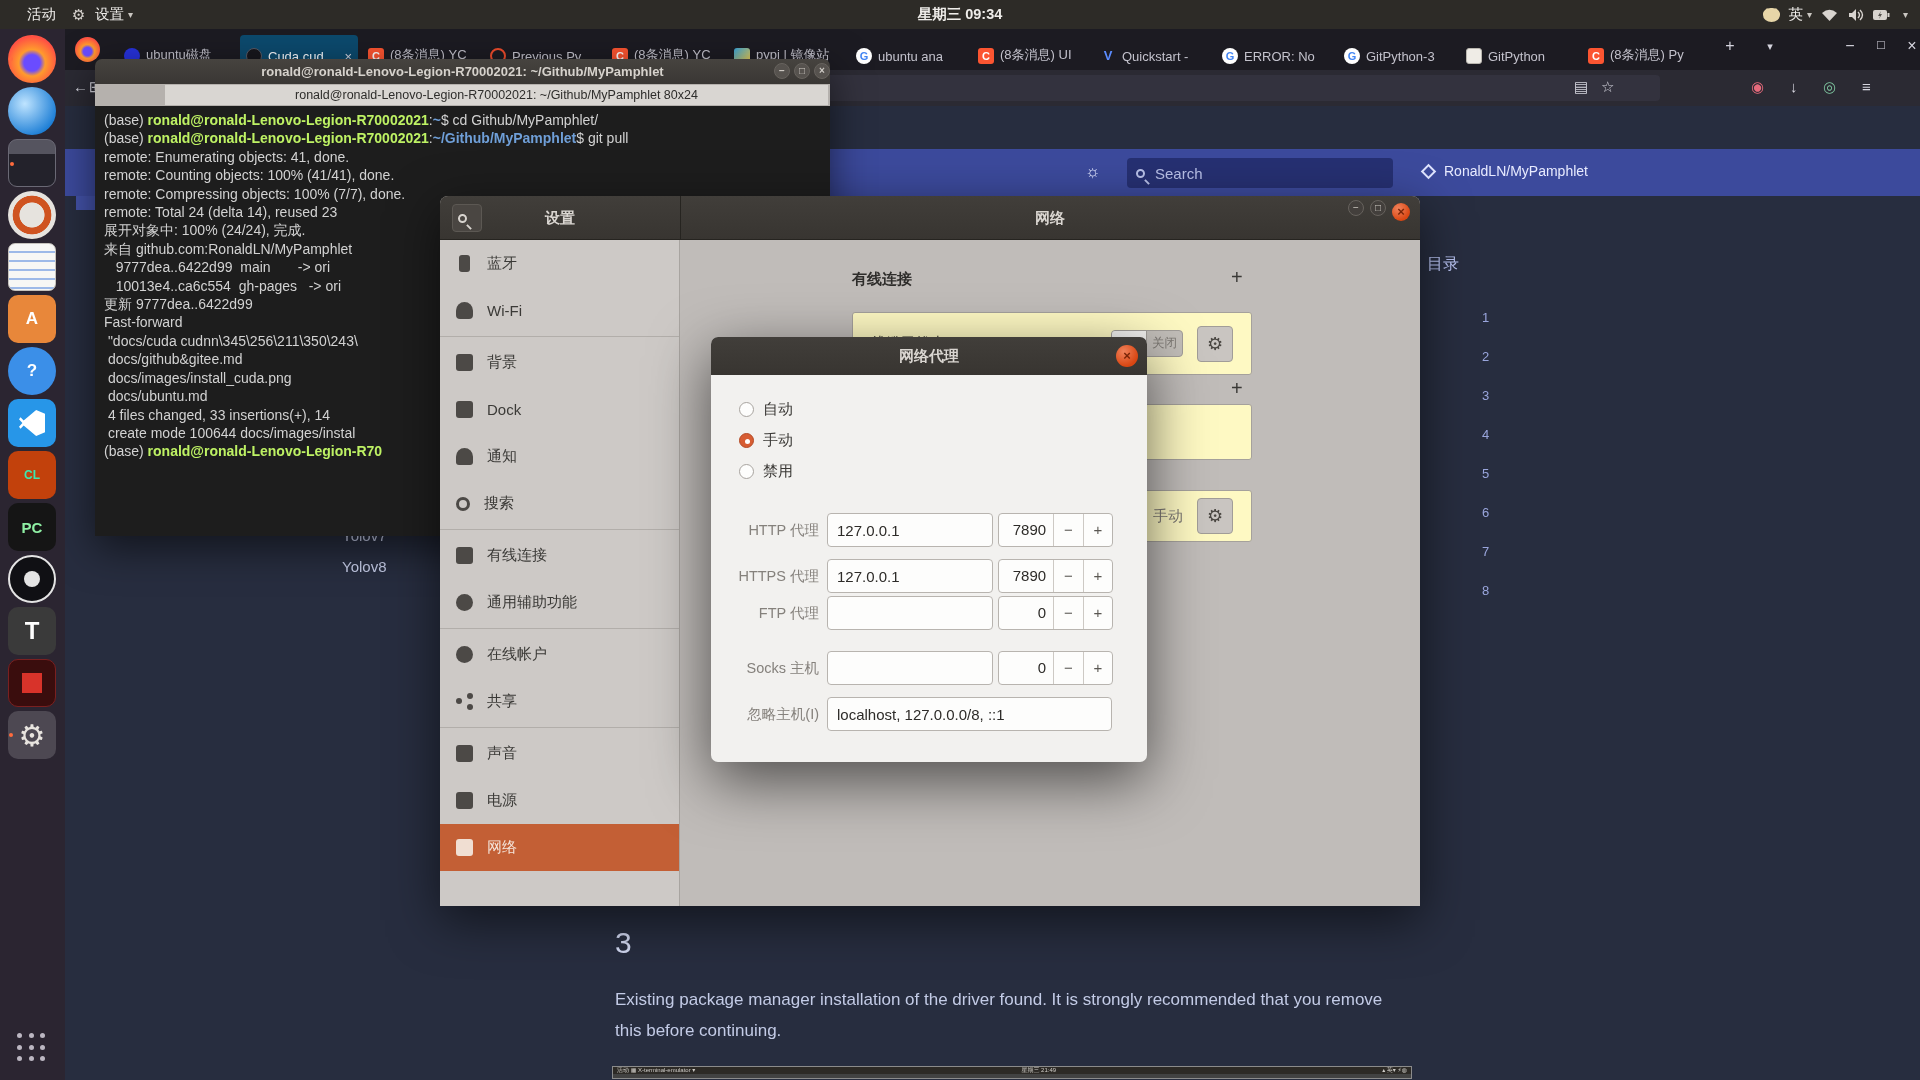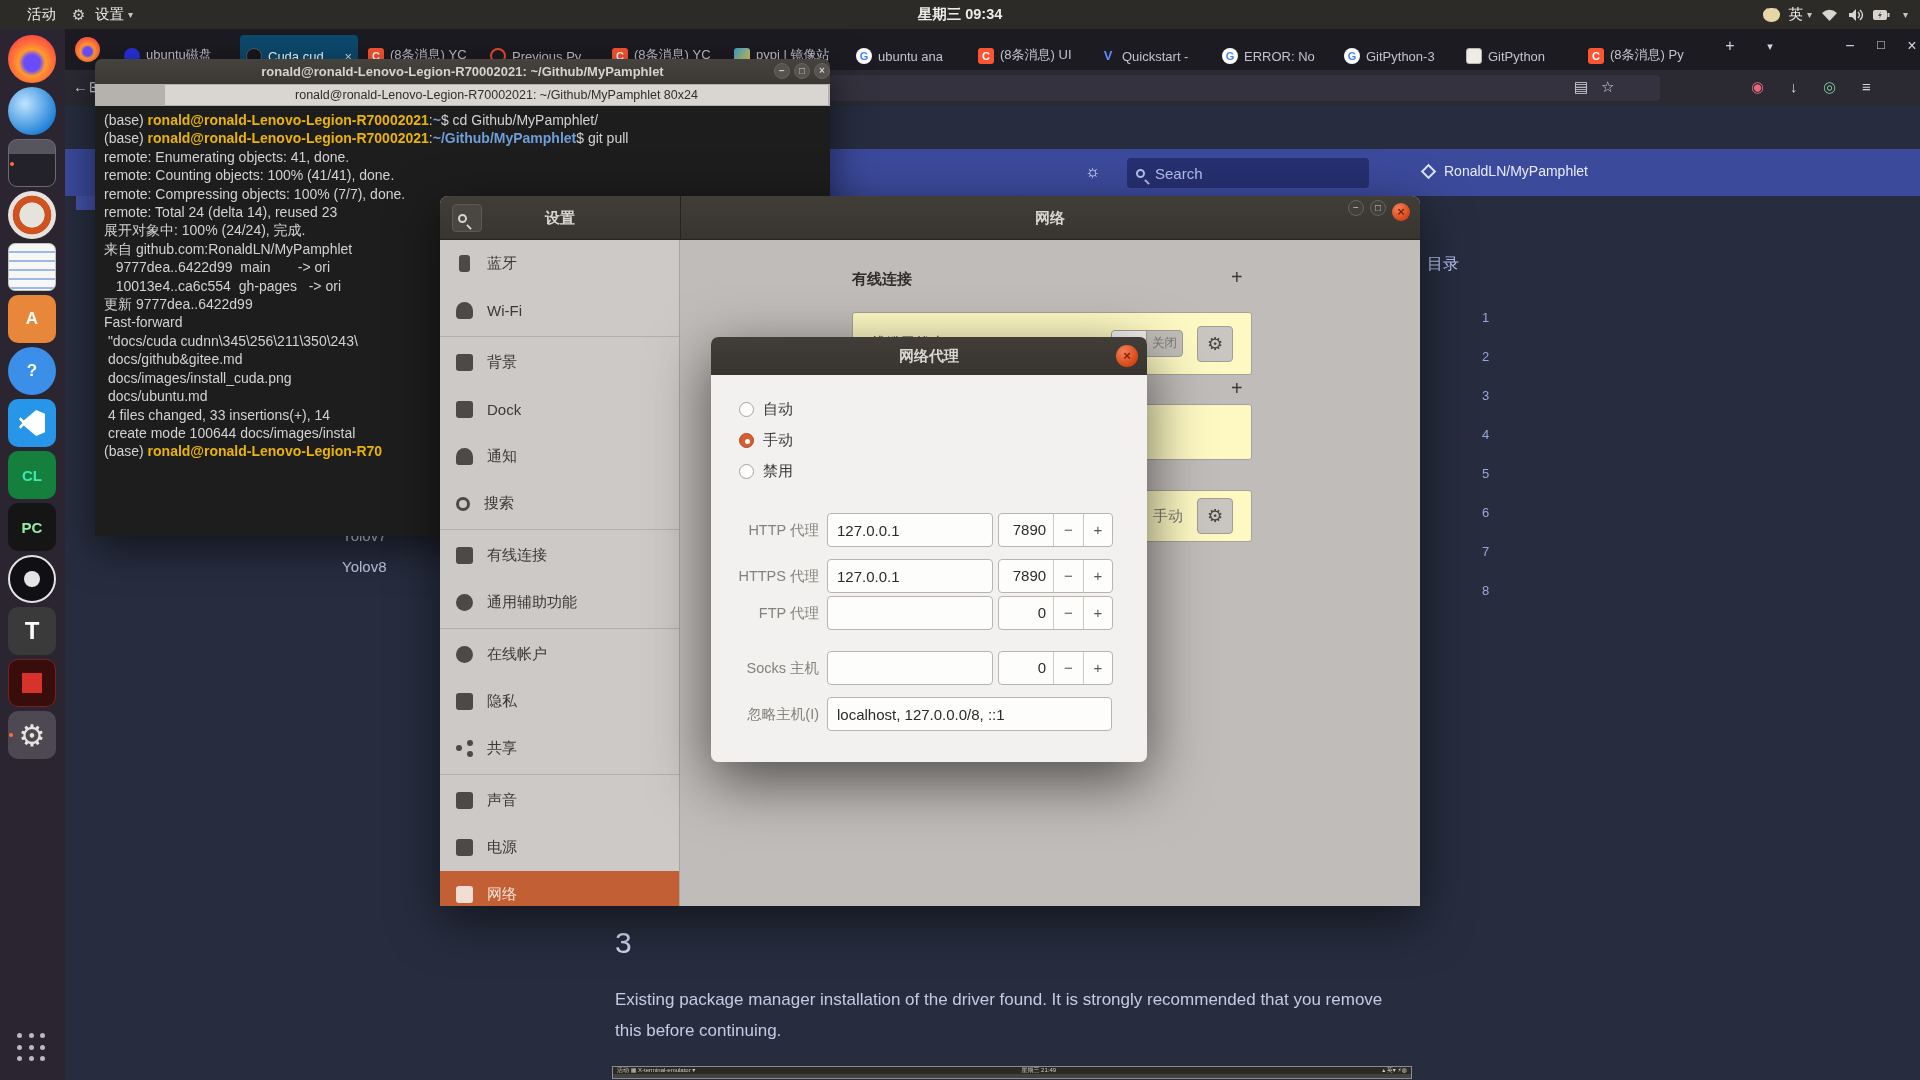--- a/index.html
+++ b/index.html
@@ -19,21 +19,21 @@
 .di-dot{position:absolute;left:1px;top:22px;width:4px;height:4px;border-radius:50%;background:#ff6b3d}
 .di-firefox{border-radius:50%;background:radial-gradient(circle at 50% 58%,#6a4cff 0 22%,#ff9b2d 36%,#ff4e45 72%,#ffc63f)}
 .di-blue-messenger{border-radius:50%;background:radial-gradient(circle at 35% 35%,#bfe4ff,#1e7fd6 75%)}
 .di-terminal-app{background:linear-gradient(#55545f 0 30%,#23222b 30%);border:1px solid #6a6975;border-radius:9px}
 .di-music-app{border-radius:50%;background:radial-gradient(circle,#e6e3de 0 36%,#cf5320 38% 56%,#e6e3de 58%)}
 .di-text-editor{background:repeating-linear-gradient(#f7f7f5 0 7px,#9db9e8 7px 9px);border:1px solid #c6c3bd;border-radius:7px}
 .di-ubuntu-software{background:#e8873a;color:#fff}
 .di-help{border-radius:50%;background:#3b8fe8}
 .di-vscode{background:#2796e8}
 .di-vscode i{width:26px;height:26px;background:#fff;clip-path:polygon(66% 0,100% 14%,100% 86%,66% 100%,18% 60%,6% 72%,0 64%,13% 50%,0 36%,6% 28%,18% 40%)}
-.di-clion{background:#15803d;color:#3be8b0;font-size:15px}
+.di-clion{background:#c2410c;color:#3be8b0;font-size:12px}
 .di-pycharm{background:#151515;color:#8ff0a4;font-size:15px}
 .di-obs{border-radius:50%;background:#101014;border:2px solid #e4e4e4}
 .di-obs i{width:16px;height:16px;border-radius:50%;background:#e4e4e4}
 .di-typora{background:#3a3a3a;font-family:"Liberation Serif",serif;font-size:24px}
 .di-red-app{background:#3a0d0d;border:1px solid #7a2020}
 .di-red-app i{width:20px;height:20px;background:#d8332a}
 .di-settings-app{background:rgba(255,255,255,.16)}
 .di-settings-app span{font-size:30px;color:#e8e4df;font-weight:normal}
 #showapps{position:absolute;left:14px;top:1001px;width:36px;height:36px;display:grid;grid-template-columns:repeat(3,1fr);gap:5px;padding:3px}
 #showapps i{width:5px;height:5px;border-radius:50%;background:#bcb7c2}
@@ -57,41 +57,41 @@
 .fv-package{background:#efece6;border:1px solid #b9b6af}
 .tbtn{position:absolute;top:8px;color:#d5d4de;font-size:16px;width:26px;text-align:center}
 #toolbar{position:absolute;left:0;top:41px;width:100%;height:36px;background:#2b2a33;color:#d5d5de}
 #toolbar .ti{position:absolute;top:8px;font-size:15px}
 #urlbar{position:absolute;left:100px;top:5px;width:1495px;height:26px;background:#33323e;border-radius:4px}
 
 #page{position:absolute;left:0;top:77px;width:100%;height:974px;background:#272d3f;color:#c3cbe6}
 #navsb{position:absolute;left:11px;top:47px;width:19px;height:57px;background:#4352a8}
 #banner{position:absolute;left:0;top:43px;width:100%;height:47px;background:#3c4a9c;color:#dfe4ff}
 #banner .sun{position:absolute;left:1020px;top:13px;font-size:17px}
-#searchbox{position:absolute;left:1062px;top:9px;width:242px;height:30px;background:rgba(10,18,64,.45);border-radius:4px;display:flex;align-items:center;padding:0 9px;color:#b9c1e8}
+#searchbox{position:absolute;left:1062px;top:9px;width:266px;height:30px;background:rgba(10,18,64,.45);border-radius:4px;display:flex;align-items:center;padding:0 9px;color:#b9c1e8}
 .mag{width:9px;height:9px;border:2px solid #b9c1e8;border-radius:50%;position:relative;flex:none;margin-right:10px}
 .mag:after{content:"";position:absolute;left:8px;top:8px;width:2px;height:6px;background:#b9c1e8;transform:rotate(-45deg)}
 #repo{position:absolute;left:1358px;top:14px;display:flex;align-items:center;font-size:14px;color:#e8ebff}
 .diam{width:11px;height:11px;border:2px solid #dfe4ff;transform:rotate(45deg);margin-right:10px}
 #toctitle{position:absolute;left:1362px;top:148px;font-size:16px;color:#b8c2f0}
 #toclist{position:absolute;left:1417px;top:192px;font-size:13px;color:#9aa6dd}
 #toclist div{height:39px;line-height:39px}
 .navitem{position:absolute;left:277px;font-size:15px;color:#c6cde8}
 #h3{position:absolute;left:550px;top:820px;font-size:30px;color:#d2d9f2}
 #para{position:absolute;left:550px;top:878px;width:770px;font-size:17px;line-height:31px;color:#c3cbe6}
 #embed{position:absolute;left:547px;top:960px;width:800px;height:13px;border:1px solid #8b8b8b;background:#424242;overflow:hidden}
 #embed .ebar{height:7px;background:#2d2a26;color:#cfccc7;font-size:6px;line-height:7px;display:flex;justify-content:space-between;padding:0 4px}
 
 #terminal{position:absolute;left:95px;top:59px;width:735px;height:477px;z-index:30;border-radius:7px 7px 0 0;box-shadow:0 12px 40px rgba(0,0,0,.55);overflow:hidden;background:#1d1d1d}
 #ttitle{height:25px;background:linear-gradient(#46433f,#3a3734);color:#d6d2cc;font-size:13px;font-weight:bold;text-align:center;line-height:25px;position:relative}
 .wbtn{position:absolute;top:4px;width:16px;height:16px;border-radius:50%;background:#56524e;border:1px solid #67635e;color:#cfcbc5;font-size:10px;line-height:14px;text-align:center}
 #ttabs{height:22px;background:#b5b1ad;position:relative}
 #ttab{position:absolute;left:70px;right:2px;top:1px;bottom:1px;background:#d9d6d2;color:#2e2d2b;font-size:12.5px;text-align:center;line-height:20px;overflow:hidden;white-space:nowrap}
 #tbody{padding:5px 9px;font-family:"DejaVu Sans Mono","Liberation Mono",monospace;font-size:14px;line-height:18.4px;white-space:pre;color:#d2d2d2}
-.c-g{color:#eab308;font-weight:bold}
+.c-g{color:#bef264;font-weight:bold}
 .c-b{color:#6f9fd8;font-weight:bold}
 
 #settings{position:absolute;left:440px;top:196px;width:980px;height:710px;z-index:40;border-radius:8px 8px 0 0;box-shadow:0 14px 50px rgba(0,0,0,.55);overflow:hidden;background:#c0bcb9}
 #shead{position:absolute;left:0;top:0;width:100%;height:44px;background:linear-gradient(#413e3a,#383531);border-bottom:1px solid #262420}
 #shead .divider{position:absolute;left:240px;top:0;width:1px;height:44px;background:#262420}
 #sbsearch{position:absolute;left:12px;top:8px;width:30px;height:28px;background:#4a4642;border:1px solid #5c5853;border-radius:4px;display:flex;align-items:center;justify-content:center}
 #sbsearch .mag{border-color:#d8d4cf}#sbsearch .mag:after{background:#d8d4cf}
 .htitle{position:absolute;top:0;line-height:44px;color:#dad6d1;font-weight:bold;font-size:15px;text-align:center}
 #sidebar{position:absolute;left:0;top:44px;width:240px;bottom:0;background:#cdc9c6;border-right:1px solid #a8a4a0;overflow:hidden}
 .sbitem{height:47px;display:flex;align-items:center;padding:0 16px;color:#3b3a37;font-size:15px}
@@ -310,24 +310,20 @@
       <div class="sbitem">
         <span class="gi gi-universal-access"></span>
         <span>通用辅助功能</span>
       </div>
       <div class="sbsep"></div>
       <div class="sbitem">
         <span class="gi gi-online-accounts"></span>
         <span>在线帐户</span>
       </div>
       <div class="sbitem">
-        <span class="gi gi-privacy"></span>
-        <span>隐私</span>
-      </div>
-      <div class="sbitem">
         <span class="gi gi-sharing"></span>
         <span>共享</span>
       </div>
       <div class="sbsep"></div>
       <div class="sbitem">
         <span class="gi gi-sound"></span>
         <span>声音</span>
       </div>
       <div class="sbitem">
         <span class="gi gi-power"></span>

